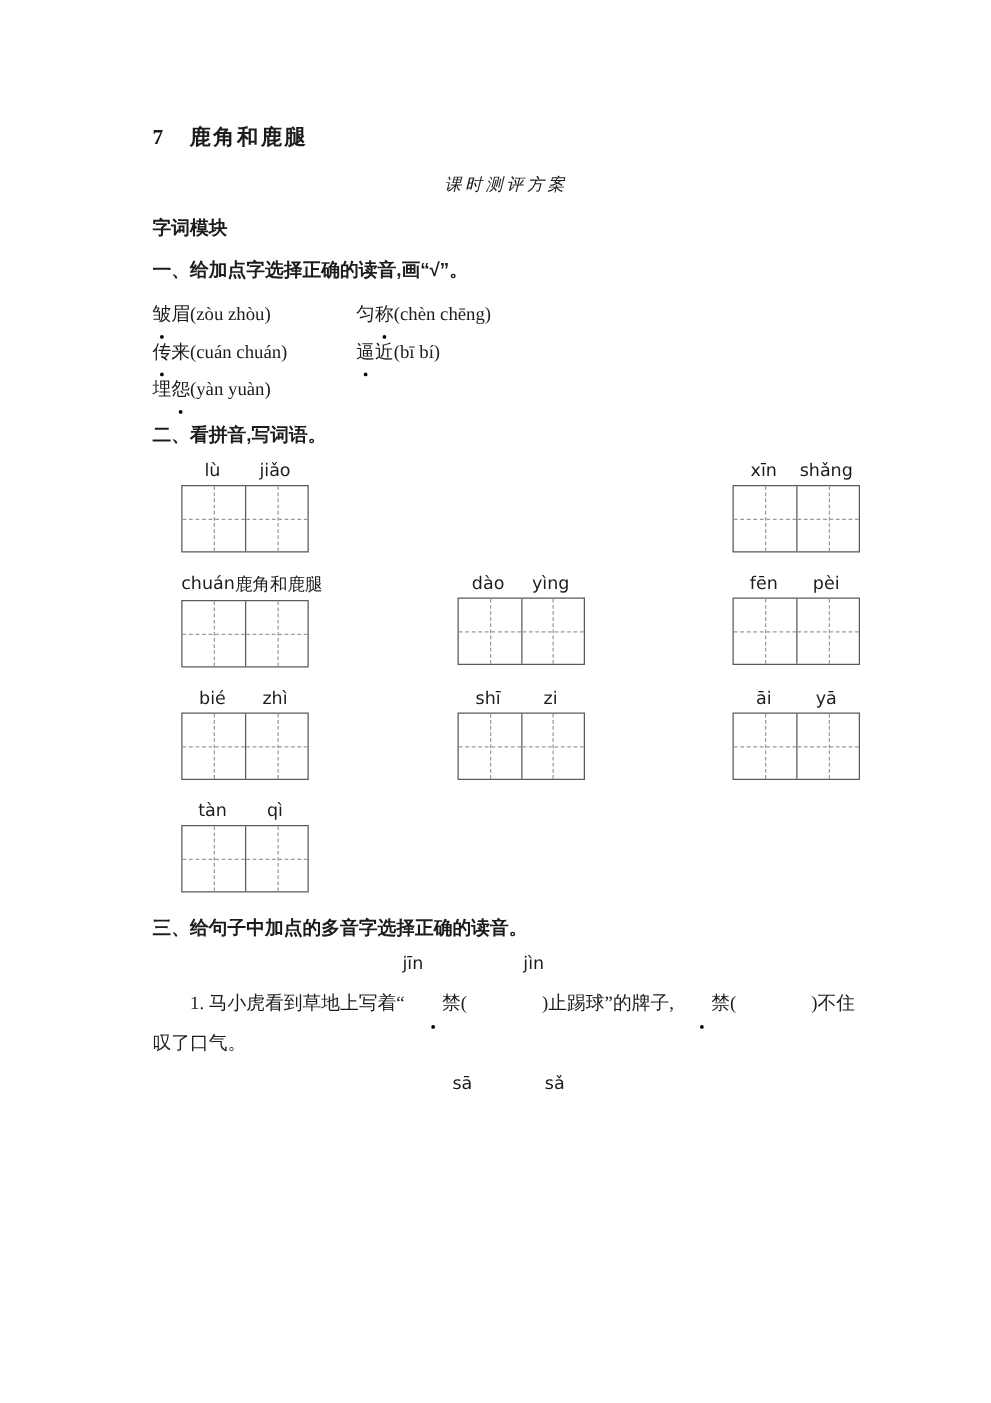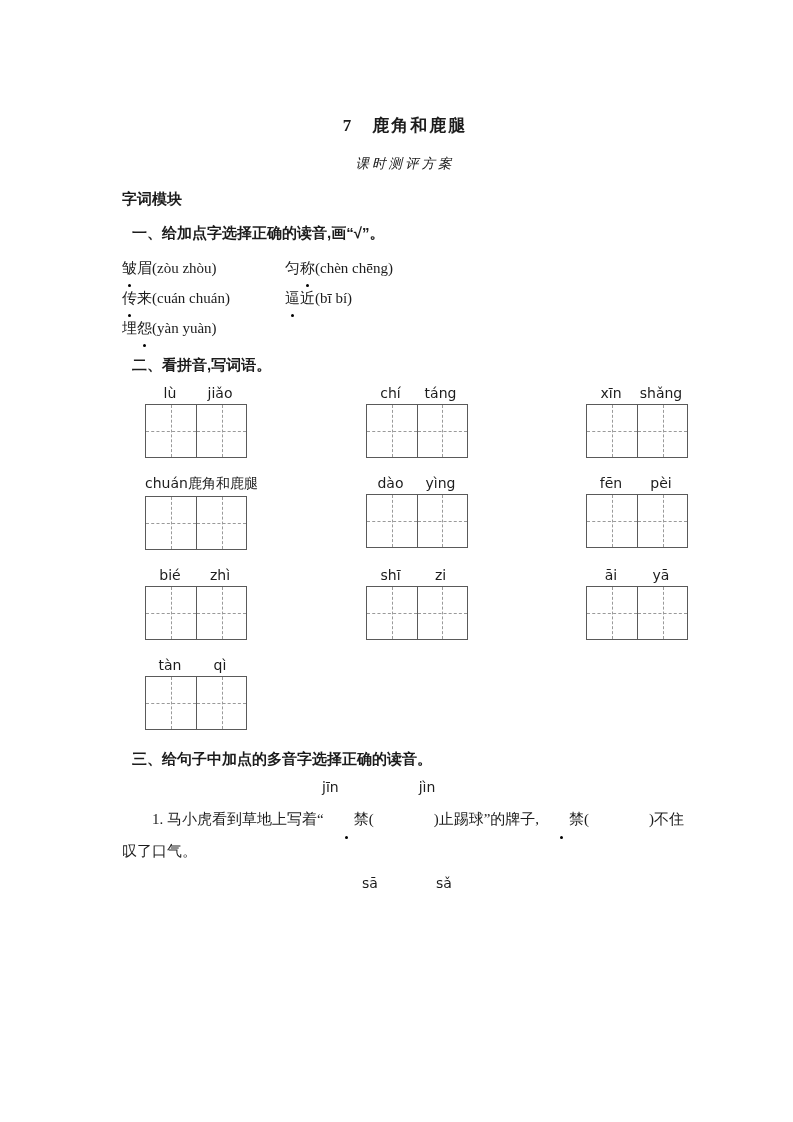--- a/index.html
+++ b/index.html
@@ -5,33 +5,33 @@
   html,body { margin:0; padding:0; background:#ffffff; }
   body {
     width:793px; height:1122px;
     font-family:"Liberation Serif","DejaVu Serif",serif;
     font-size:15px; color:#1c1c1c;
     overflow:hidden;
   }
   .doc { padding:98px 105px 0 122px; }
 
   .title {
-    font-size:17px; font-weight:bold; text-align:center;
-    letter-spacing:2px; margin:16px 0 18px 0;
+    font-size:17px; font-weight:bold; 
+    letter-spacing:2px; margin:0 0 18px 0;
   }
   .subtitle {
     font-size:13.5px; font-weight:normal; font-style:italic;
     text-align:center; letter-spacing:3px; margin:0 0 14px 0;
   }
   .heading {
     font-family:"Liberation Sans","DejaVu Sans",sans-serif;
     font-weight:bold; font-size:15px; line-height:24px;
   }
   .module-label { margin:6px 0 10px 0; }
-  .q-heading { margin:10px 0 8px 10px; }
+  .q-heading { margin:10px 0 8px 0; }
 
   
   .word-grid {
     display:grid; grid-template-columns:163px 220px;
     line-height:30px; margin:2px 0 6px 0;
   }
   .word-item { white-space:nowrap; }
   .dc { position:relative; display:inline-block; }
   .dc::after {
     content:""; position:absolute; left:50%; margin-left:-1.5px;
@@ -98,30 +98,20 @@
           <span>lù</span>
           <span>jiǎo</span>
         </div>
       <div class="tian-boxes">
           <div class="cell"></div>
           <div class="cell"></div>
         </div>
     </div>
     <div class="py-group">
       <div class="py-labels">
-          <span>chí</span>
-          <span>táng</span>
-        </div>
-      <div class="tian-boxes">
-          <div class="cell"></div>
-          <div class="cell"></div>
-        </div>
-    </div>
-    <div class="py-group">
-      <div class="py-labels">
           <span>xīn</span>
           <span>shǎng</span>
         </div>
       <div class="tian-boxes">
           <div class="cell"></div>
           <div class="cell"></div>
         </div>
     </div>
   </div>
 

